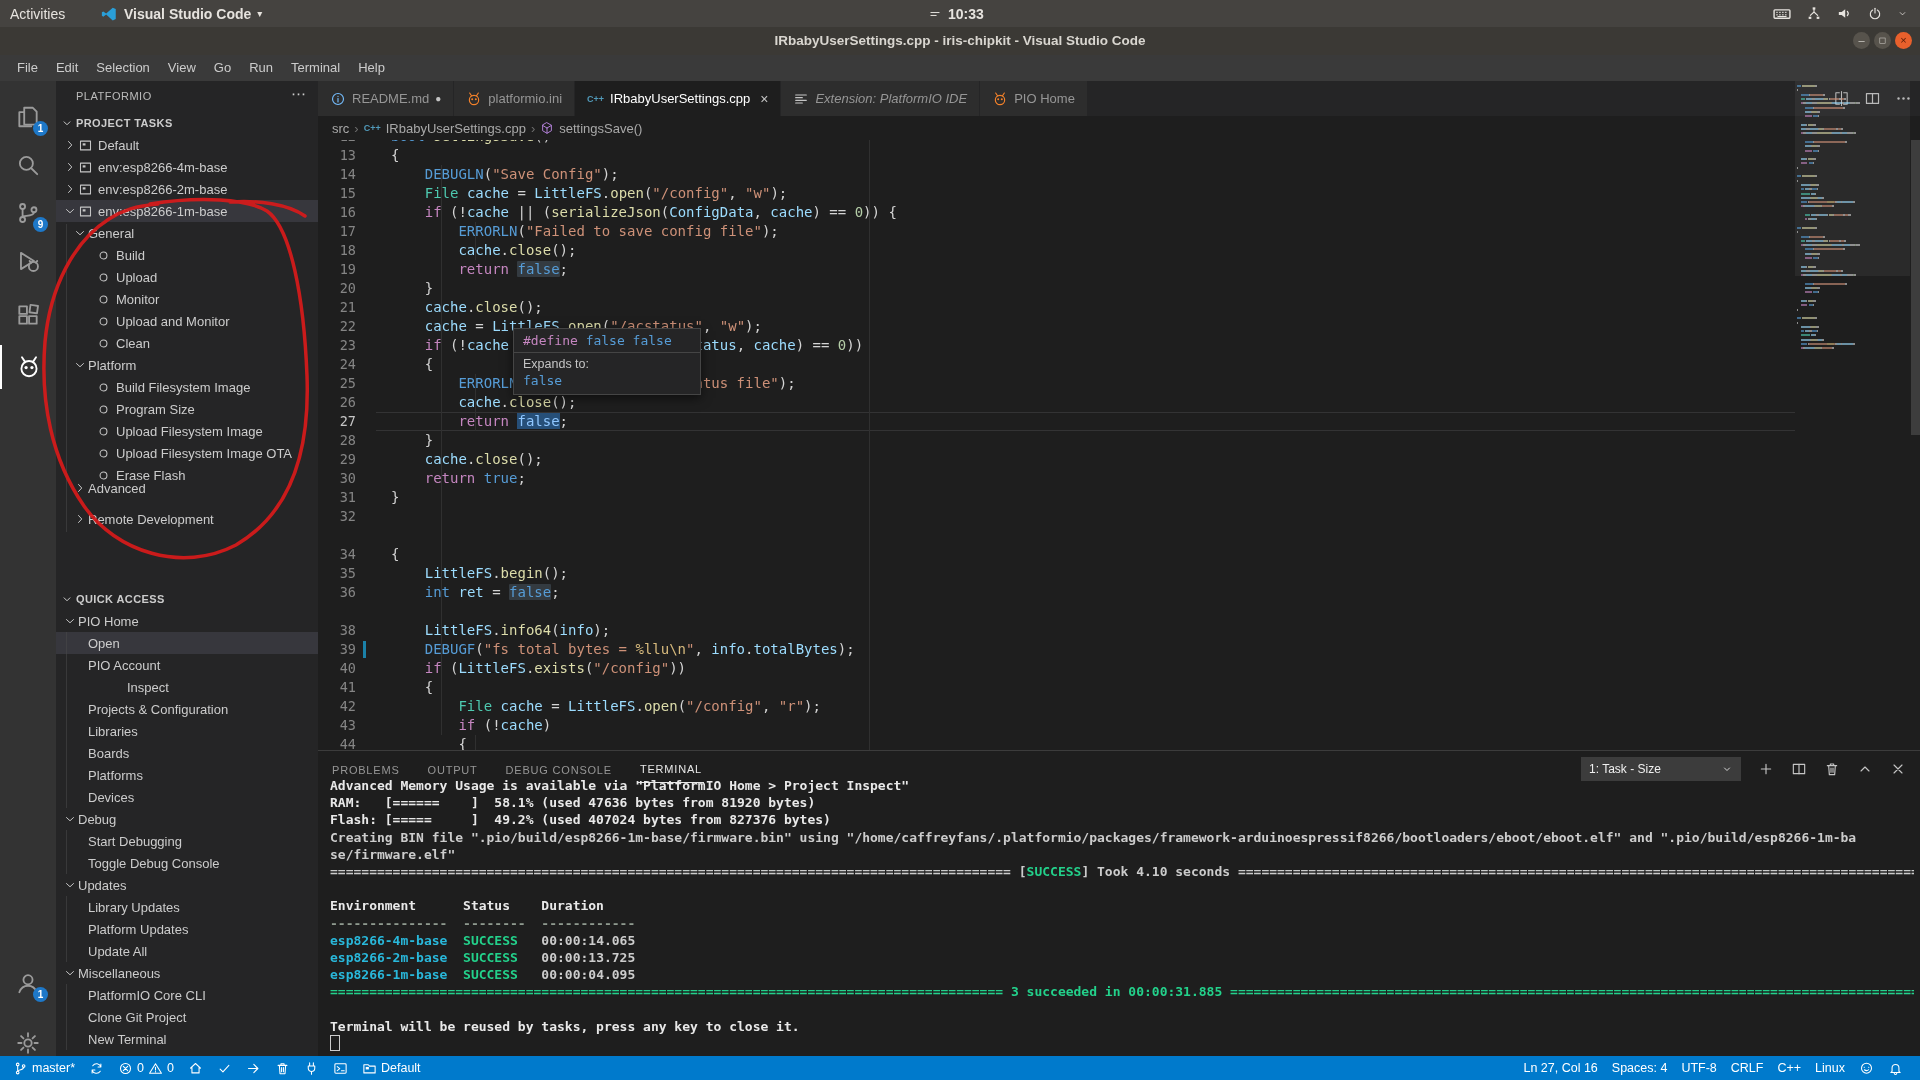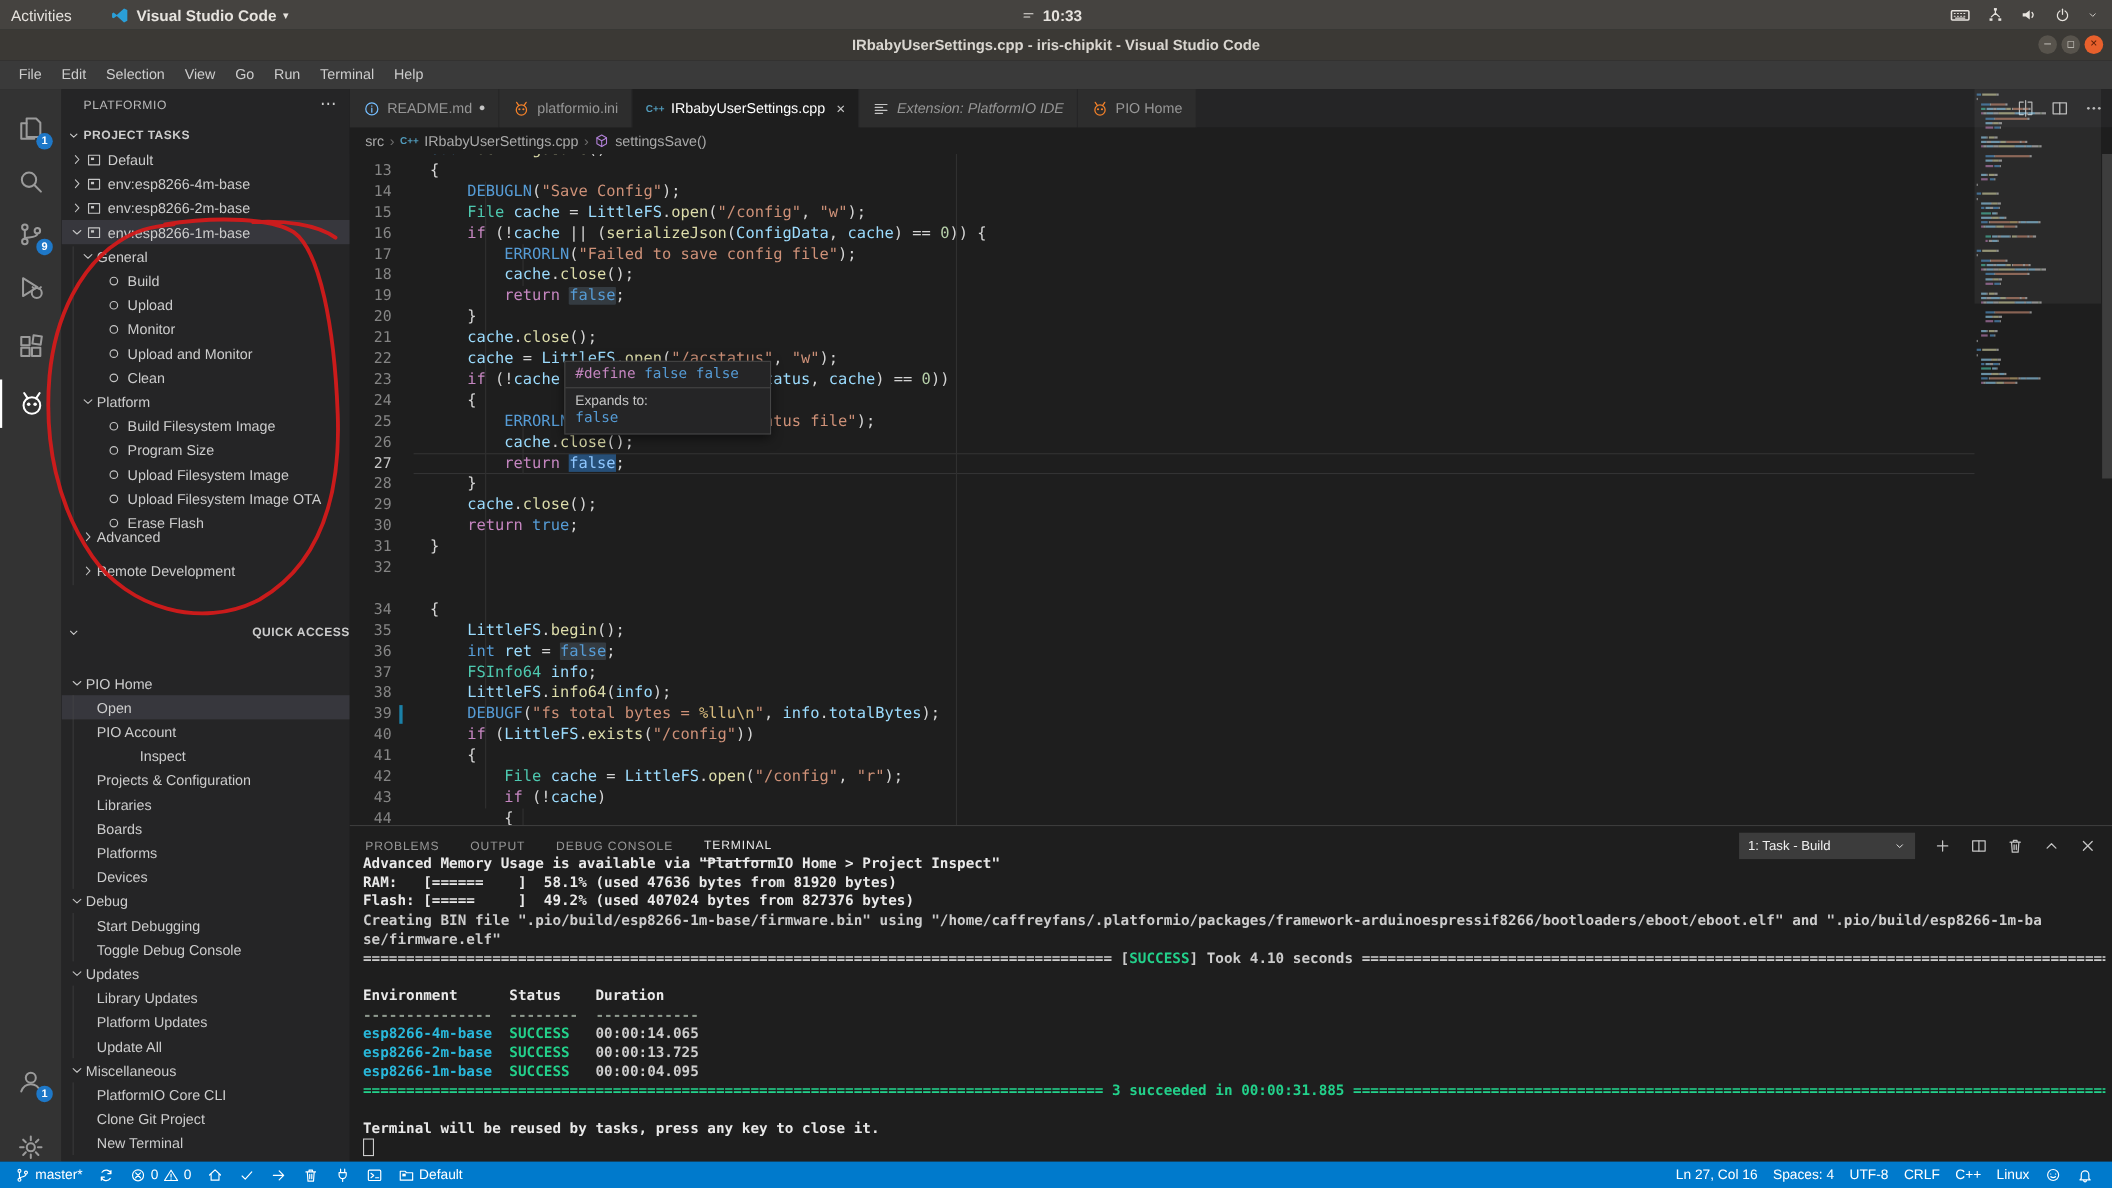--- a/index.html
+++ b/index.html
@@ -441,21 +441,21 @@
       </div>
       <div class="srow" style="top: 427px;">
         <span style="width: 16px; flex: 0 0 16px;"></span>
         <span class="ic chev" style="width: 14px; height: 14px;">
           <svg viewBox="0 0 24 24">
             <path d="M9.5 6l5.5 6-5.5 6"></path>
           </svg>
         </span>
         <span>Remote Development</span>
       </div>
-      <div class="sechead" style="top: 483px; justify-content: space-between;">
+      <div class="sechead" style="top: 507px;">
         <span class="ic " style="width: 14px; height: 14px; margin-left: 4px;">
           <svg viewBox="0 0 24 24">
             <path d="M7 10l5 5 5-5"></path>
           </svg>
         </span>
         <span style="margin-left: 2px;">QUICK ACCESS</span>
       </div>
       <div class="srow" style="top: 529px;">
         <span style="width: 6px; flex: 0 0 6px;"></span>
         <span class="ic chev" style="width: 14px; height: 14px;">
@@ -689,21 +689,20 @@
         <div class="cl" style="top: 253px;"><span class="lnum">26</span><span class="ltext"><span class="tk-pln">        </span><span class="tk-var">cache</span><span class="tk-pun">.</span><span class="tk-fn">close</span><span class="tk-pun">();</span></span></div>
         <div class="cl" style="top: 272px;"><span class="lnum cur">27</span><span class="ltext"><span class="tk-pln">        </span><span class="tk-kw">return</span><span class="tk-pln"> </span><span class="tk-boolsel">false</span><span class="tk-pun">;</span></span></div>
         <div class="cl" style="top: 291px;"><span class="lnum">28</span><span class="ltext"><span class="tk-pln">    }</span></span></div>
         <div class="cl" style="top: 310px;"><span class="lnum">29</span><span class="ltext"><span class="tk-pln">    </span><span class="tk-var">cache</span><span class="tk-pun">.</span><span class="tk-fn">close</span><span class="tk-pun">();</span></span></div>
         <div class="cl" style="top: 329px;"><span class="lnum">30</span><span class="ltext"><span class="tk-pln">    </span><span class="tk-kw">return</span><span class="tk-pln"> </span><span class="tk-type">true</span><span class="tk-pun">;</span></span></div>
         <div class="cl" style="top: 348px;"><span class="lnum">31</span><span class="ltext"><span class="tk-pun">}</span></span></div>
         <div class="cl" style="top: 367px;"><span class="lnum">32</span><span class="ltext"></span></div>
         <div class="cl" style="top: 405px;"><span class="lnum">34</span><span class="ltext"><span class="tk-pun">{</span></span></div>
         <div class="cl" style="top: 424px;"><span class="lnum">35</span><span class="ltext"><span class="tk-pln">    </span><span class="tk-var">LittleFS</span><span class="tk-pun">.</span><span class="tk-fn">begin</span><span class="tk-pun">();</span></span></div>
         <div class="cl" style="top: 443px;"><span class="lnum">36</span><span class="ltext"><span class="tk-pln">    </span><span class="tk-type">int</span><span class="tk-pln"> </span><span class="tk-var">ret</span><span class="tk-pun"> = </span><span class="tk-boolbox">false</span><span class="tk-pun">;</span></span></div>
-        <div class="cl" style="top: 462px;"><span class="lnum">37</span><span class="ltext"><span class="tk-pln">    </span><span class="tk-cls">FSInfo64</span><span class="tk-pln"> </span><span class="tk-var">info</span><span class="tk-pun">;</span></span></div>
         <div class="cl" style="top: 481px;"><span class="lnum">38</span><span class="ltext"><span class="tk-pln">    </span><span class="tk-var">LittleFS</span><span class="tk-pun">.</span><span class="tk-fn">info64</span><span class="tk-pun">(</span><span class="tk-var">info</span><span class="tk-pun">);</span></span></div>
         <div class="cl" style="top: 500px;"><span class="lnum">39</span><span class="gmark"></span><span class="ltext"><span class="tk-pln">    </span><span class="tk-macro">DEBUGF</span><span class="tk-pun">(</span><span class="tk-str">"fs total bytes = </span><span class="tk-esc">%llu\n</span><span class="tk-str">"</span><span class="tk-pun">, </span><span class="tk-var">info</span><span class="tk-pun">.</span><span class="tk-var">totalBytes</span><span class="tk-pun">);</span></span></div>
         <div class="cl" style="top: 519px;"><span class="lnum">40</span><span class="ltext"><span class="tk-pln">    </span><span class="tk-kw">if</span><span class="tk-pun"> (</span><span class="tk-var">LittleFS</span><span class="tk-pun">.</span><span class="tk-fn">exists</span><span class="tk-pun">(</span><span class="tk-str">"/config"</span><span class="tk-pun">))</span></span></div>
         <div class="cl" style="top: 538px;"><span class="lnum">41</span><span class="ltext"><span class="tk-pln">    {</span></span></div>
         <div class="cl" style="top: 557px;"><span class="lnum">42</span><span class="ltext"><span class="tk-pln">        </span><span class="tk-cls">File</span><span class="tk-pln"> </span><span class="tk-var">cache</span><span class="tk-pun"> = </span><span class="tk-var">LittleFS</span><span class="tk-pun">.</span><span class="tk-fn">open</span><span class="tk-pun">(</span><span class="tk-str">"/config"</span><span class="tk-pun">, </span><span class="tk-str">"r"</span><span class="tk-pun">);</span></span></div>
         <div class="cl" style="top: 576px;"><span class="lnum">43</span><span class="ltext"><span class="tk-pln">        </span><span class="tk-kw">if</span><span class="tk-pun"> (!</span><span class="tk-var">cache</span><span class="tk-pun">)</span></span></div>
         <div class="cl" style="top: 595px;"><span class="lnum">44</span><span class="ltext"><span class="tk-pln">        {</span></span></div>
       </div>
       <div id="minimap">
         <div class="mmslider"></div>
@@ -987,21 +986,21 @@
     </div>
   <div class="abs" id="panel">
       <div id="ptabs">
         <div class="ptab">PROBLEMS</div>
         <div class="ptab">OUTPUT</div>
         <div class="ptab">DEBUG CONSOLE</div>
         <div class="ptab active">TERMINAL</div>
       </div>
       <div id="pctrl">
         <div id="ptask">
-          <span>1: Task - Build</span>
+          <span>1: Task - Size</span>
           <span class="ic " style="width: 12px; height: 12px;">
             <svg viewBox="0 0 24 24">
               <path d="M7 10l5 5 5-5"></path>
             </svg>
           </span>
         </div>
         <span class="ic " style="width: 16px; height: 16px;">
           <svg viewBox="0 0 24 24">
             <path d="M12 5v14M5 12h14"></path>
           </svg>

